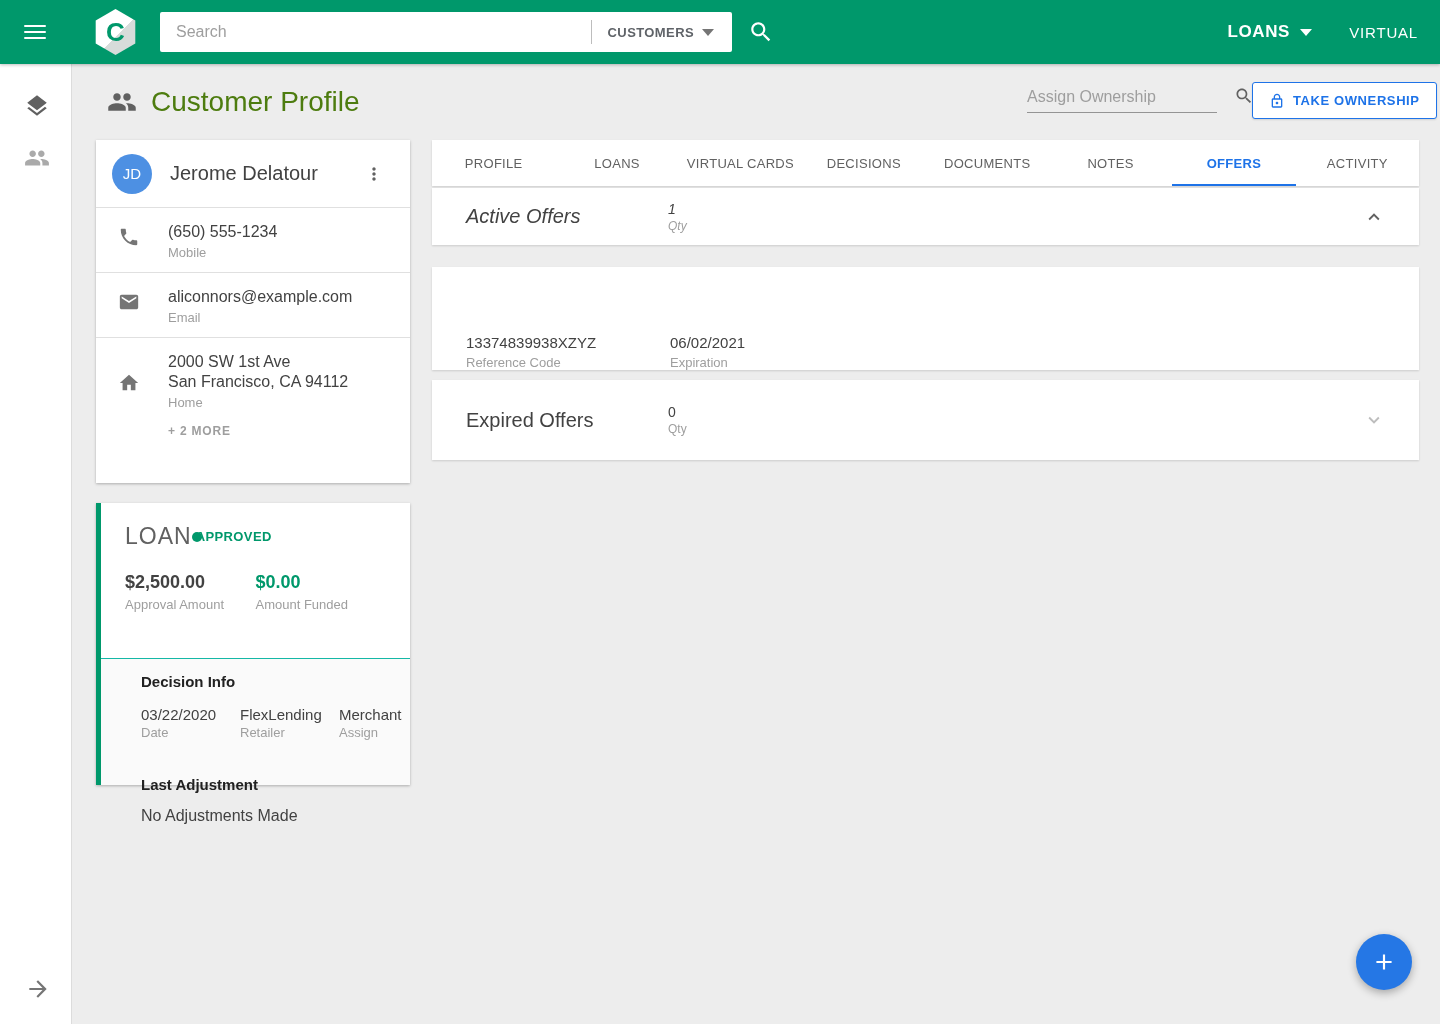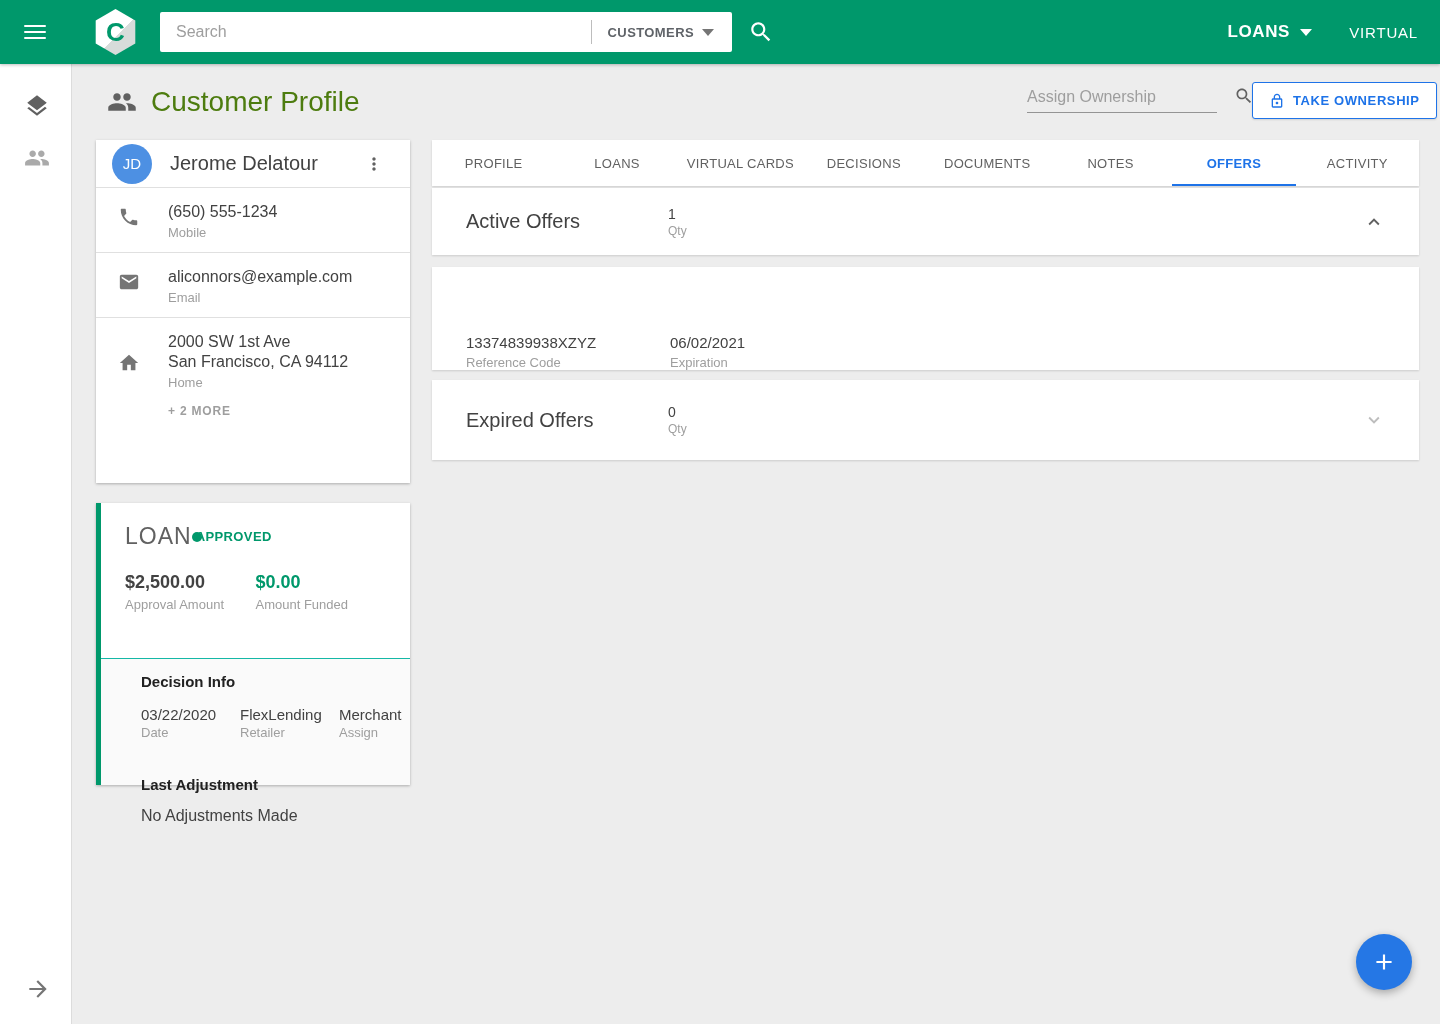--- a/index.html
+++ b/index.html
@@ -70,21 +70,21 @@
     display: flex; align-items: center; gap: 8px;
     font-family: "Liberation Sans", sans-serif; font-size: 13px; font-weight: 700;
     color: #1E73E8; letter-spacing: 0.6px;
     box-shadow: 0 1px 2px rgba(0,0,0,0.12);
   }
 
   .card { background: #fff; box-shadow: 0 1px 3px rgba(0,0,0,0.18), 0 1px 2px rgba(0,0,0,0.1); }
 
   
   .customer-card { position: absolute; left: 96px; top: 140px; width: 314px; height: 343px; }
-  .cust-head { height: 48px; display: flex; align-items: center; padding: 0 22px 0 16px; border-bottom: 1px solid #e0e0e0; }
+  .cust-head { height: 68px; display: flex; align-items: center; padding: 0 22px 0 16px; border-bottom: 1px solid #e0e0e0; }
   .avatar { width: 40px; height: 40px; border-radius: 50%; background: #4D90E3; color: #fff;
     display: flex; align-items: center; justify-content: center; font-size: 15px; font-weight: 400; }
   .cust-name { flex: 1; margin-left: 18px; font-size: 20px; color: #424242; }
   .kebab { background: none; border: none; cursor: pointer; padding: 4px; }
   .contact-row { position: relative; padding: 14px 16px 12px 72px; border-bottom: 1px solid #e0e0e0; }
   .contact-row.last { border-bottom: none; }
   .contact-icon { position: absolute; left: 22px; top: 18px; }
   .contact-value { font-size: 16px; color: #424242; line-height: 1.25; }
   .contact-label { font-size: 13px; color: #9e9e9e; margin-top: 3px; }
   .more-link { display: inline-block; margin-top: 14px; font-size: 12px; font-weight: 700;
@@ -117,21 +117,21 @@
     background: #fff; display: flex; box-shadow: 0 1px 2px rgba(0,0,0,0.14); }
   .tab { flex: 1; border: none; background: none; cursor: pointer; position: relative;
     font-family: "Liberation Sans", sans-serif; font-size: 13px; font-weight: 500;
     color: #616161; letter-spacing: 0.3px; }
   .tab.active { color: #1E73E8; font-weight: 700; }
   .tab.active::after { content: ""; position: absolute; left: 0; right: 0; bottom: 0; height: 2px; background: #1E73E8; }
 
   
   .section-header { position: absolute; left: 432px; width: 987px; background: #fff;
     box-shadow: 0 1px 2px rgba(0,0,0,0.14); display: flex; align-items: center; padding: 0 34px; cursor: pointer; }
-  .active-offers-header { top: 188px; height: 67px; }
+  .active-offers-header { top: 188px; height: 57px; font-style: italic; }
   .expired-offers-header { top: 380px; height: 80px; }
   .section-title { font-size: 20px; color: #424242; width: 202px; }
   .qty-block { }
   .qty-value { font-size: 14px; color: #424242; }
   .qty-label { font-size: 12px; color: #9e9e9e; margin-top: 2px; }
   .section-chevron { margin-left: auto; }
 
   .offer-card { position: absolute; left: 432px; top: 267px; width: 987px; height: 103px;
     background: #fff; box-shadow: 0 1px 2px rgba(0,0,0,0.14);
     display: flex; align-items: flex-end; padding: 0 34px; }

